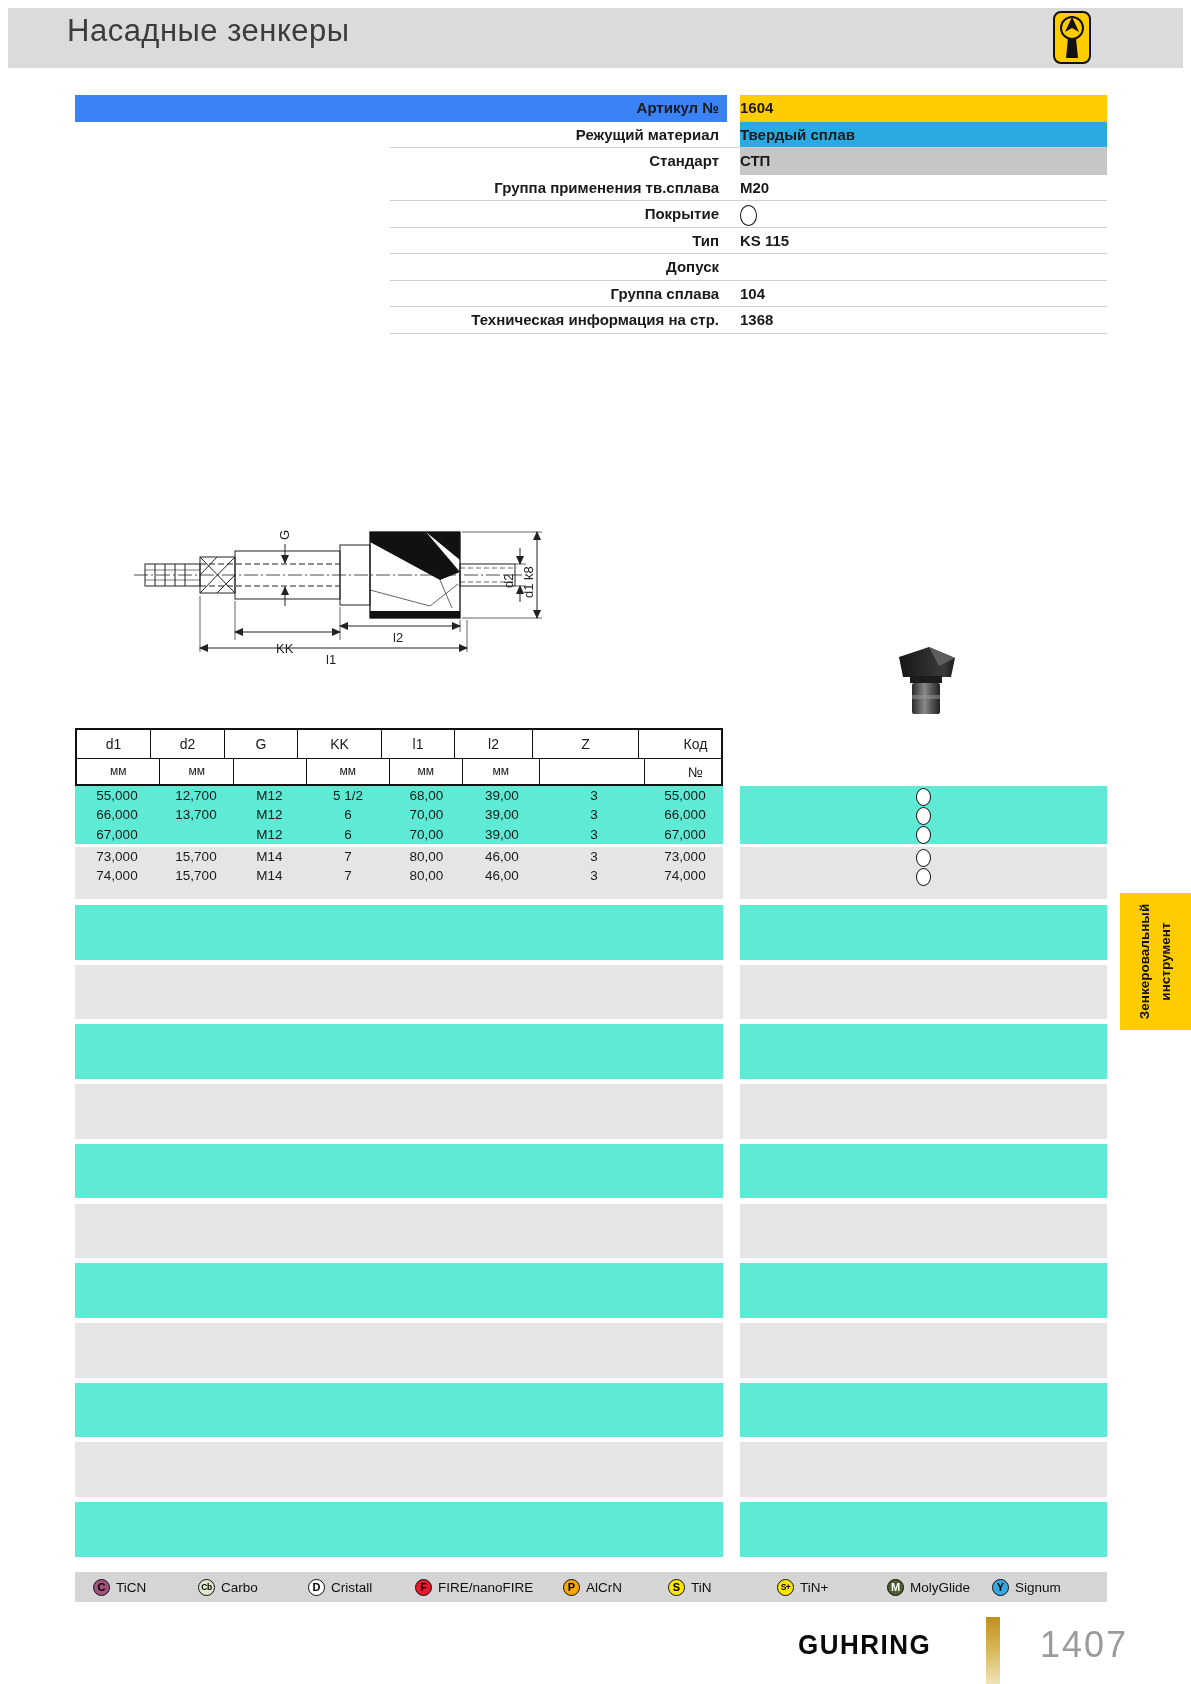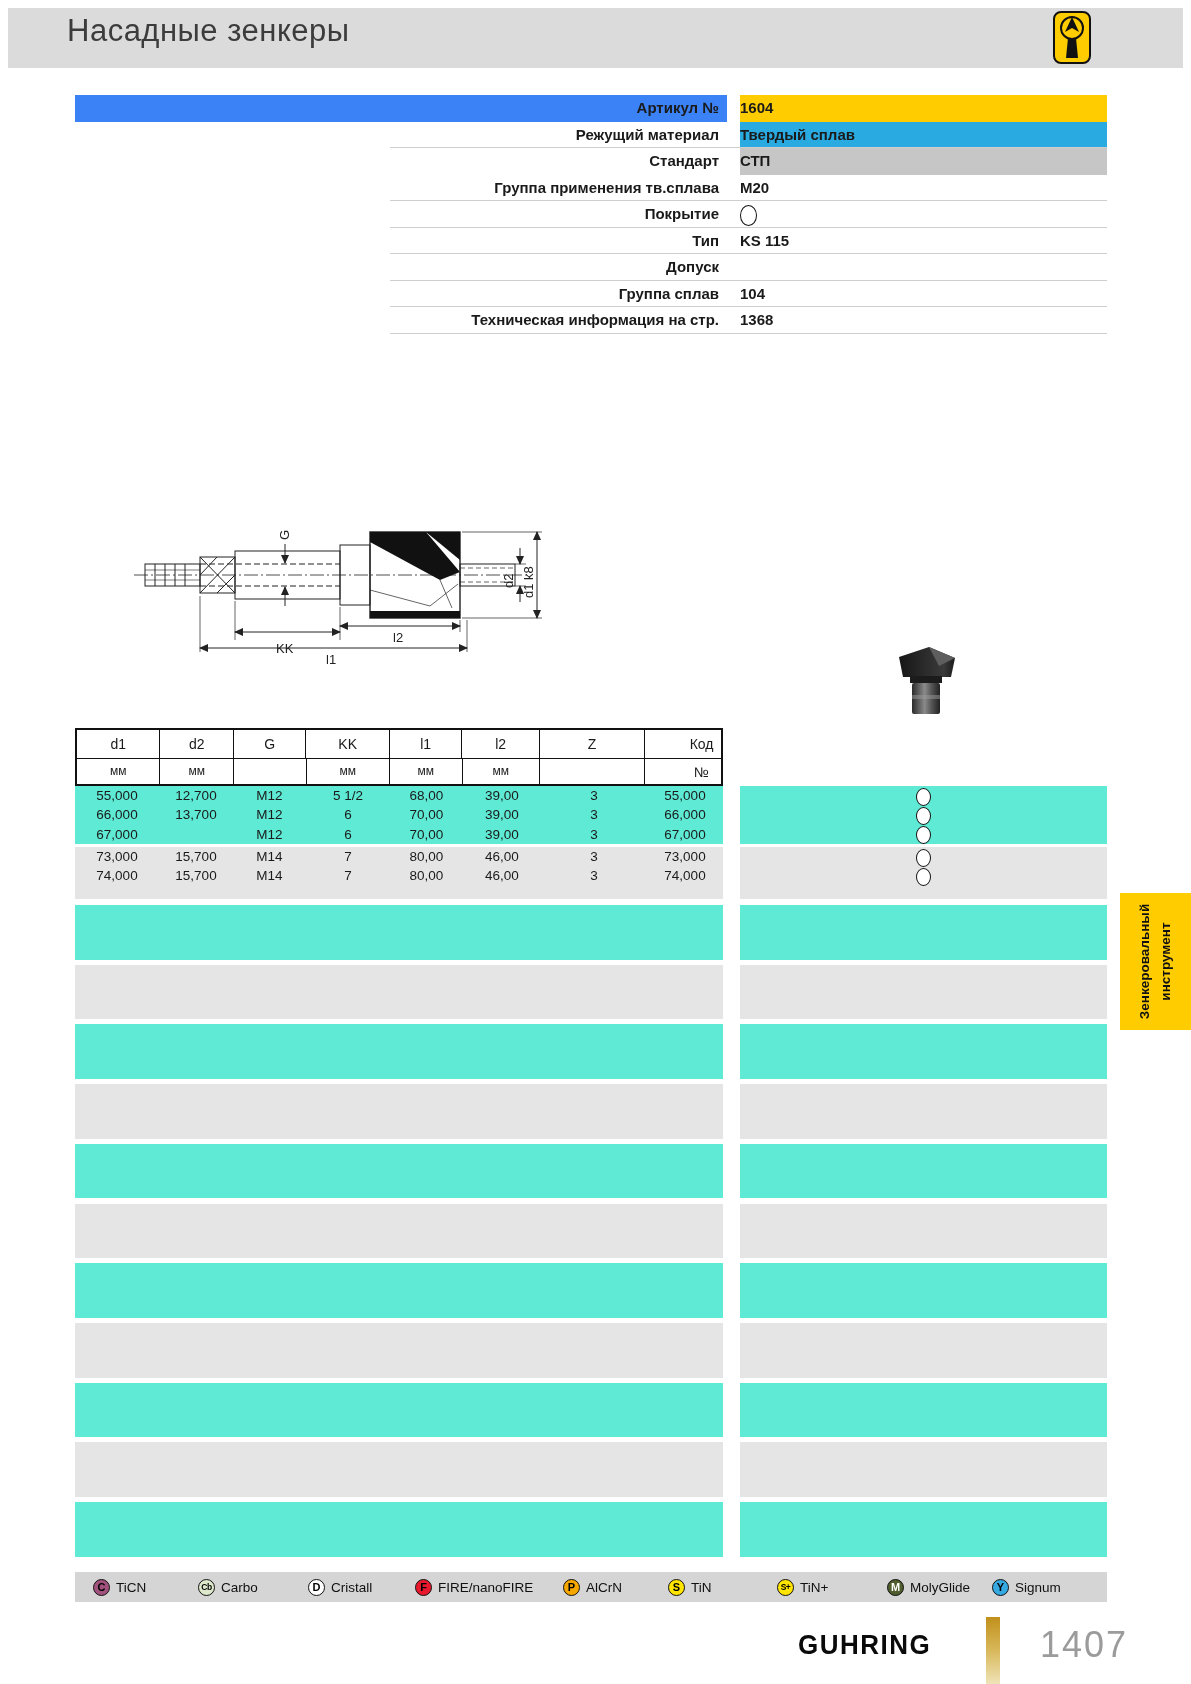--- a/index.html
+++ b/index.html
@@ -117,21 +117,21 @@
         <div class="spec-label">Тип</div>
         <div class="spec-gap"></div>
         <div class="spec-value">KS 115</div>
       </div>
       <div class="spec-row sep">
         <div class="spec-label">Допуск</div>
         <div class="spec-gap"></div>
         <div class="spec-value"></div>
       </div>
       <div class="spec-row sep">
-        <div class="spec-label">Группа сплав</div>
+        <div class="spec-label">Группа сплава</div>
         <div class="spec-gap"></div>
         <div class="spec-value">104</div>
       </div>
       <div class="spec-row sep">
         <div class="spec-label">Техническая информация на стр.</div>
         <div class="spec-gap"></div>
         <div class="spec-value">1368</div>
       </div>
     </div>
 
@@ -227,21 +227,21 @@
     </defs>
     <path d="M6 14 L36 4 L62 15 L58 34 L10 34 Z" fill="url(#headg)"></path>
     <path d="M36 4 L62 15 L46 23 Z" fill="#5e5e5e"></path>
     <rect x="17" y="33" width="32" height="7" fill="#1c1c1c"></rect>
     <rect x="19" y="40" width="28" height="31" rx="2" fill="url(#shank)"></rect>
     <rect x="19" y="52" width="28" height="4" fill="#9a9a9a" opacity=".5"></rect>
   </svg>
 
   <div class="abs dim-head">
     <div class="dim-head-row" id="col-headers">
-        <div class="dim-cell" style="width: 84px;">d1</div>
+        <div class="dim-cell" style="width: 74px;">d1</div>
         <div class="dim-cell" style="width: 74px;">d2</div>
         <div class="dim-cell" style="width: 73px;">G</div>
         <div class="dim-cell" style="width: 84px;">KK</div>
         <div class="dim-cell" style="width: 73px;">l1</div>
         <div class="dim-cell" style="width: 78px;">l2</div>
         <div class="dim-cell" style="width: 106px;">Z</div>
         <div class="dim-cell" style="width: 76px; padding-left: 37px;">Код №</div>
       </div>
     <div class="dim-head-row units" id="unit-cells">
         <div class="dim-cell" style="width: 84px;">мм</div>

